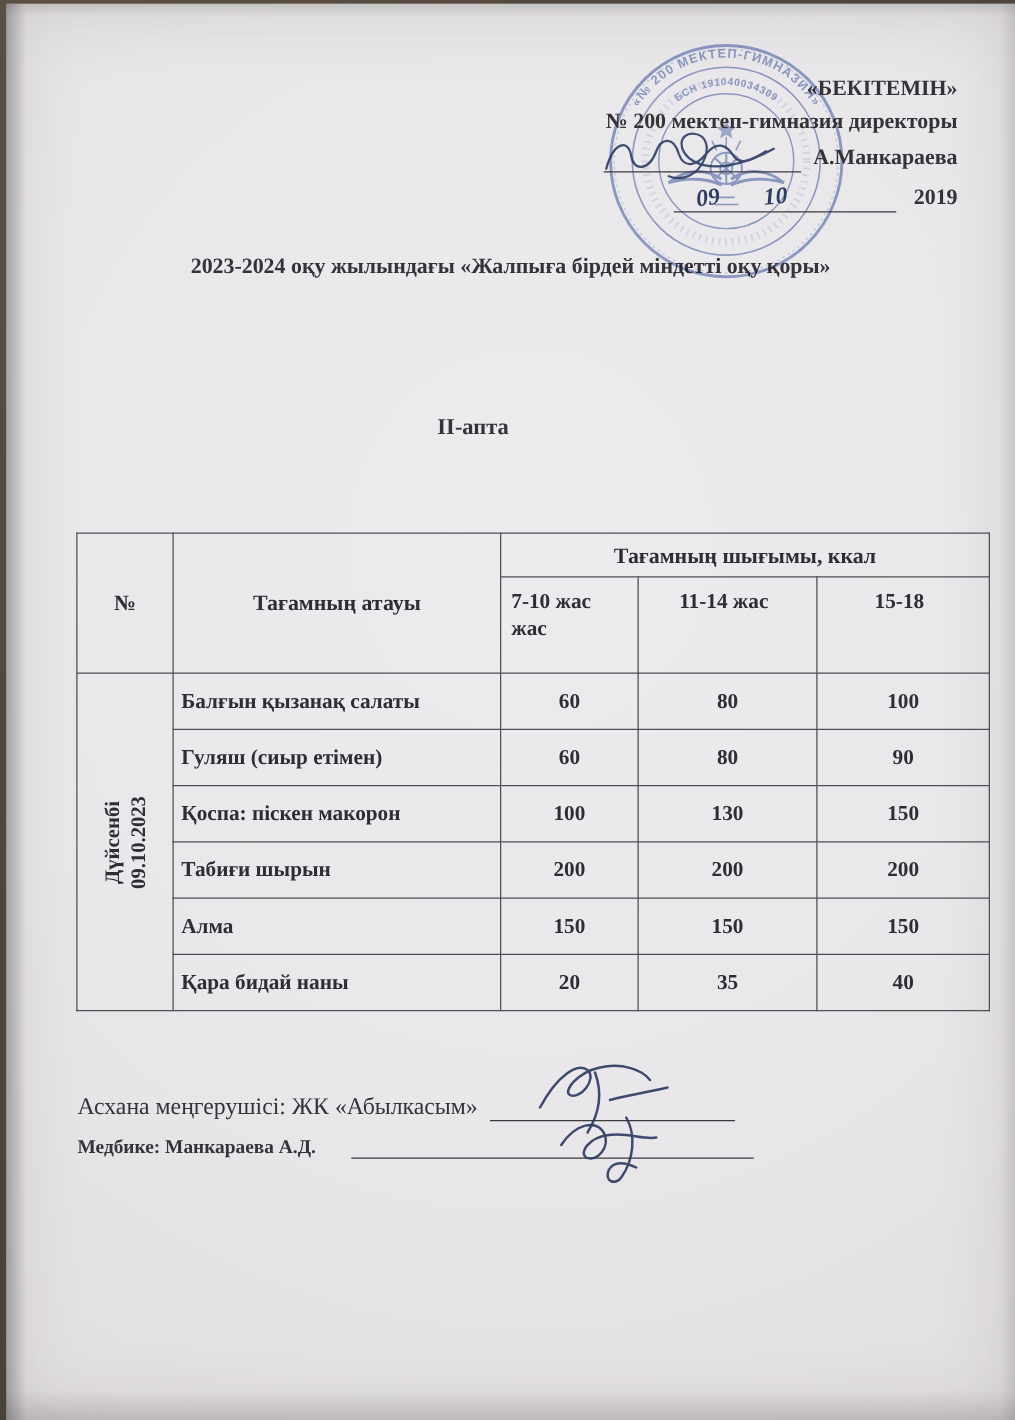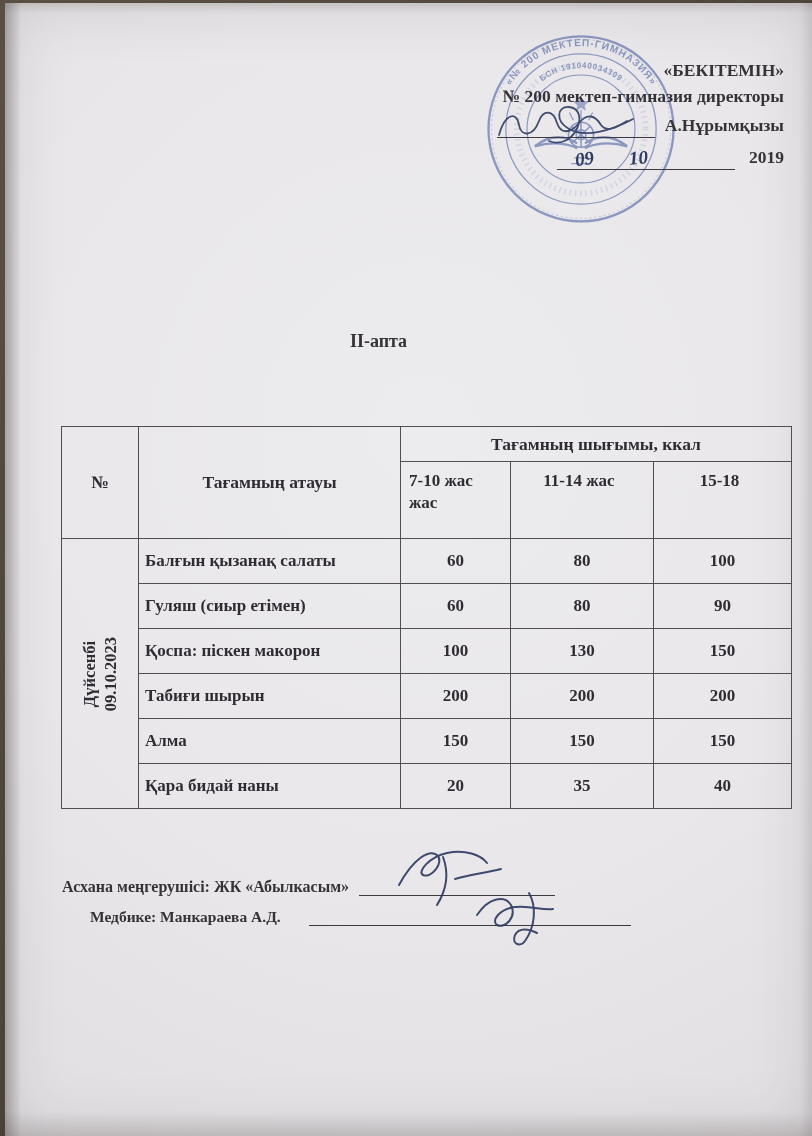--- a/index.html
+++ b/index.html
@@ -29,21 +29,21 @@
     background:
       linear-gradient(90deg, rgba(45,38,34,0.30) 0px, rgba(45,38,34,0) 16px),
       linear-gradient(270deg, rgba(45,38,34,0.10) 0px, rgba(45,38,34,0) 12px),
       linear-gradient(180deg, rgba(100,90,80,0.18) 0px, rgba(100,90,80,0) 10px),
       linear-gradient(0deg, rgba(60,52,48,0.16) 0px, rgba(60,52,48,0) 24px);
   }
 
   
   .approval {
     position: absolute;
-    top: 54px; right: 28px;
+    top: 54px; right: 46px;
     width: 460px;
     text-align: right;
     font-weight: bold;
     font-size: 17.5px;
     line-height: 26px;
     z-index: 3;
   }
   .approval .row { white-space: nowrap; }
   .sig-row { display: flex; justify-content: flex-end; align-items: flex-end; gap: 10px; margin-top: 3px; }
   .sig-line-top {
@@ -131,22 +131,22 @@
   }
 
   
   .footer {
     position: absolute;
     left: 57px; top: 872px;
     width: 700px;
     z-index: 1;
   }
   .f-row { display: flex; align-items: flex-end; }
-  .f-label1 { font-weight: bold; font-size: 16px; white-space: nowrap; }
-  .f-label2 { font-weight: bold; font-size: 15.5px; white-space: nowrap; margin-left: 28px; }
+  .f-label1 { font-weight: normal; font-size: 19px; white-space: nowrap; }
+  .f-label2 { font-weight: bold; font-size: 15.5px; white-space: nowrap; }
   .f-line { position: relative; border-bottom: 1.6px solid #3c3a40; height: 20px; }
   .f-line.l1 { width: 196px; margin-left: 10px; }
   .f-line.l2 { width: 322px; margin-left: 28px; }
   .f-line svg { position: absolute; }
   .f-row + .f-row { margin-top: 9px; }
 </style>
 </head>
 <body>
 
 <div class="photo-frame">
@@ -194,32 +194,33 @@
       <div class="row">№ 200 мектеп-гимназия директоры</div>
       <div class="sig-row">
         <span class="sig-line-top">
           <svg width="170" height="46" viewBox="0 0 170 46">
             <g fill="none" stroke="#2e3c63" stroke-width="1.8" stroke-linecap="round" opacity="0.9">
               <path d="M8,34 C14,12 26,10 28,24 C30,36 42,36 48,20 C52,9 62,8 66,22 C70,34 80,32 88,22 C96,12 104,14 110,24 C116,32 126,26 136,20"></path>
               <path d="M58,40 C84,50 100,8 78,6 C66,5 64,20 78,28 C94,37 120,30 142,18"></path>
             </g>
           </svg>
         </span>
-        <span>А.Нұрымқызы</span>
+        <span>А.Манкараева</span>
       </div>
       <div class="date-row">
         <span class="date-line">
           <span class="ink d1">09</span>
           <span class="ink d2">10</span>
         </span>
         <span>2019</span>
       </div>
     </div>
 
     <div class="title-block">
+      <div>2023-2024 оқу жылындағы  «Жалпыға бірдей міндетті оқу қоры»</div>
     </div>
 
     <div class="week-label">ІІ-апта</div>
 
     <table class="menu">
       <colgroup>
         <col class="c-no">
           <col class="c-dish">
           <col class="c-a1">
           <col class="c-a2">

